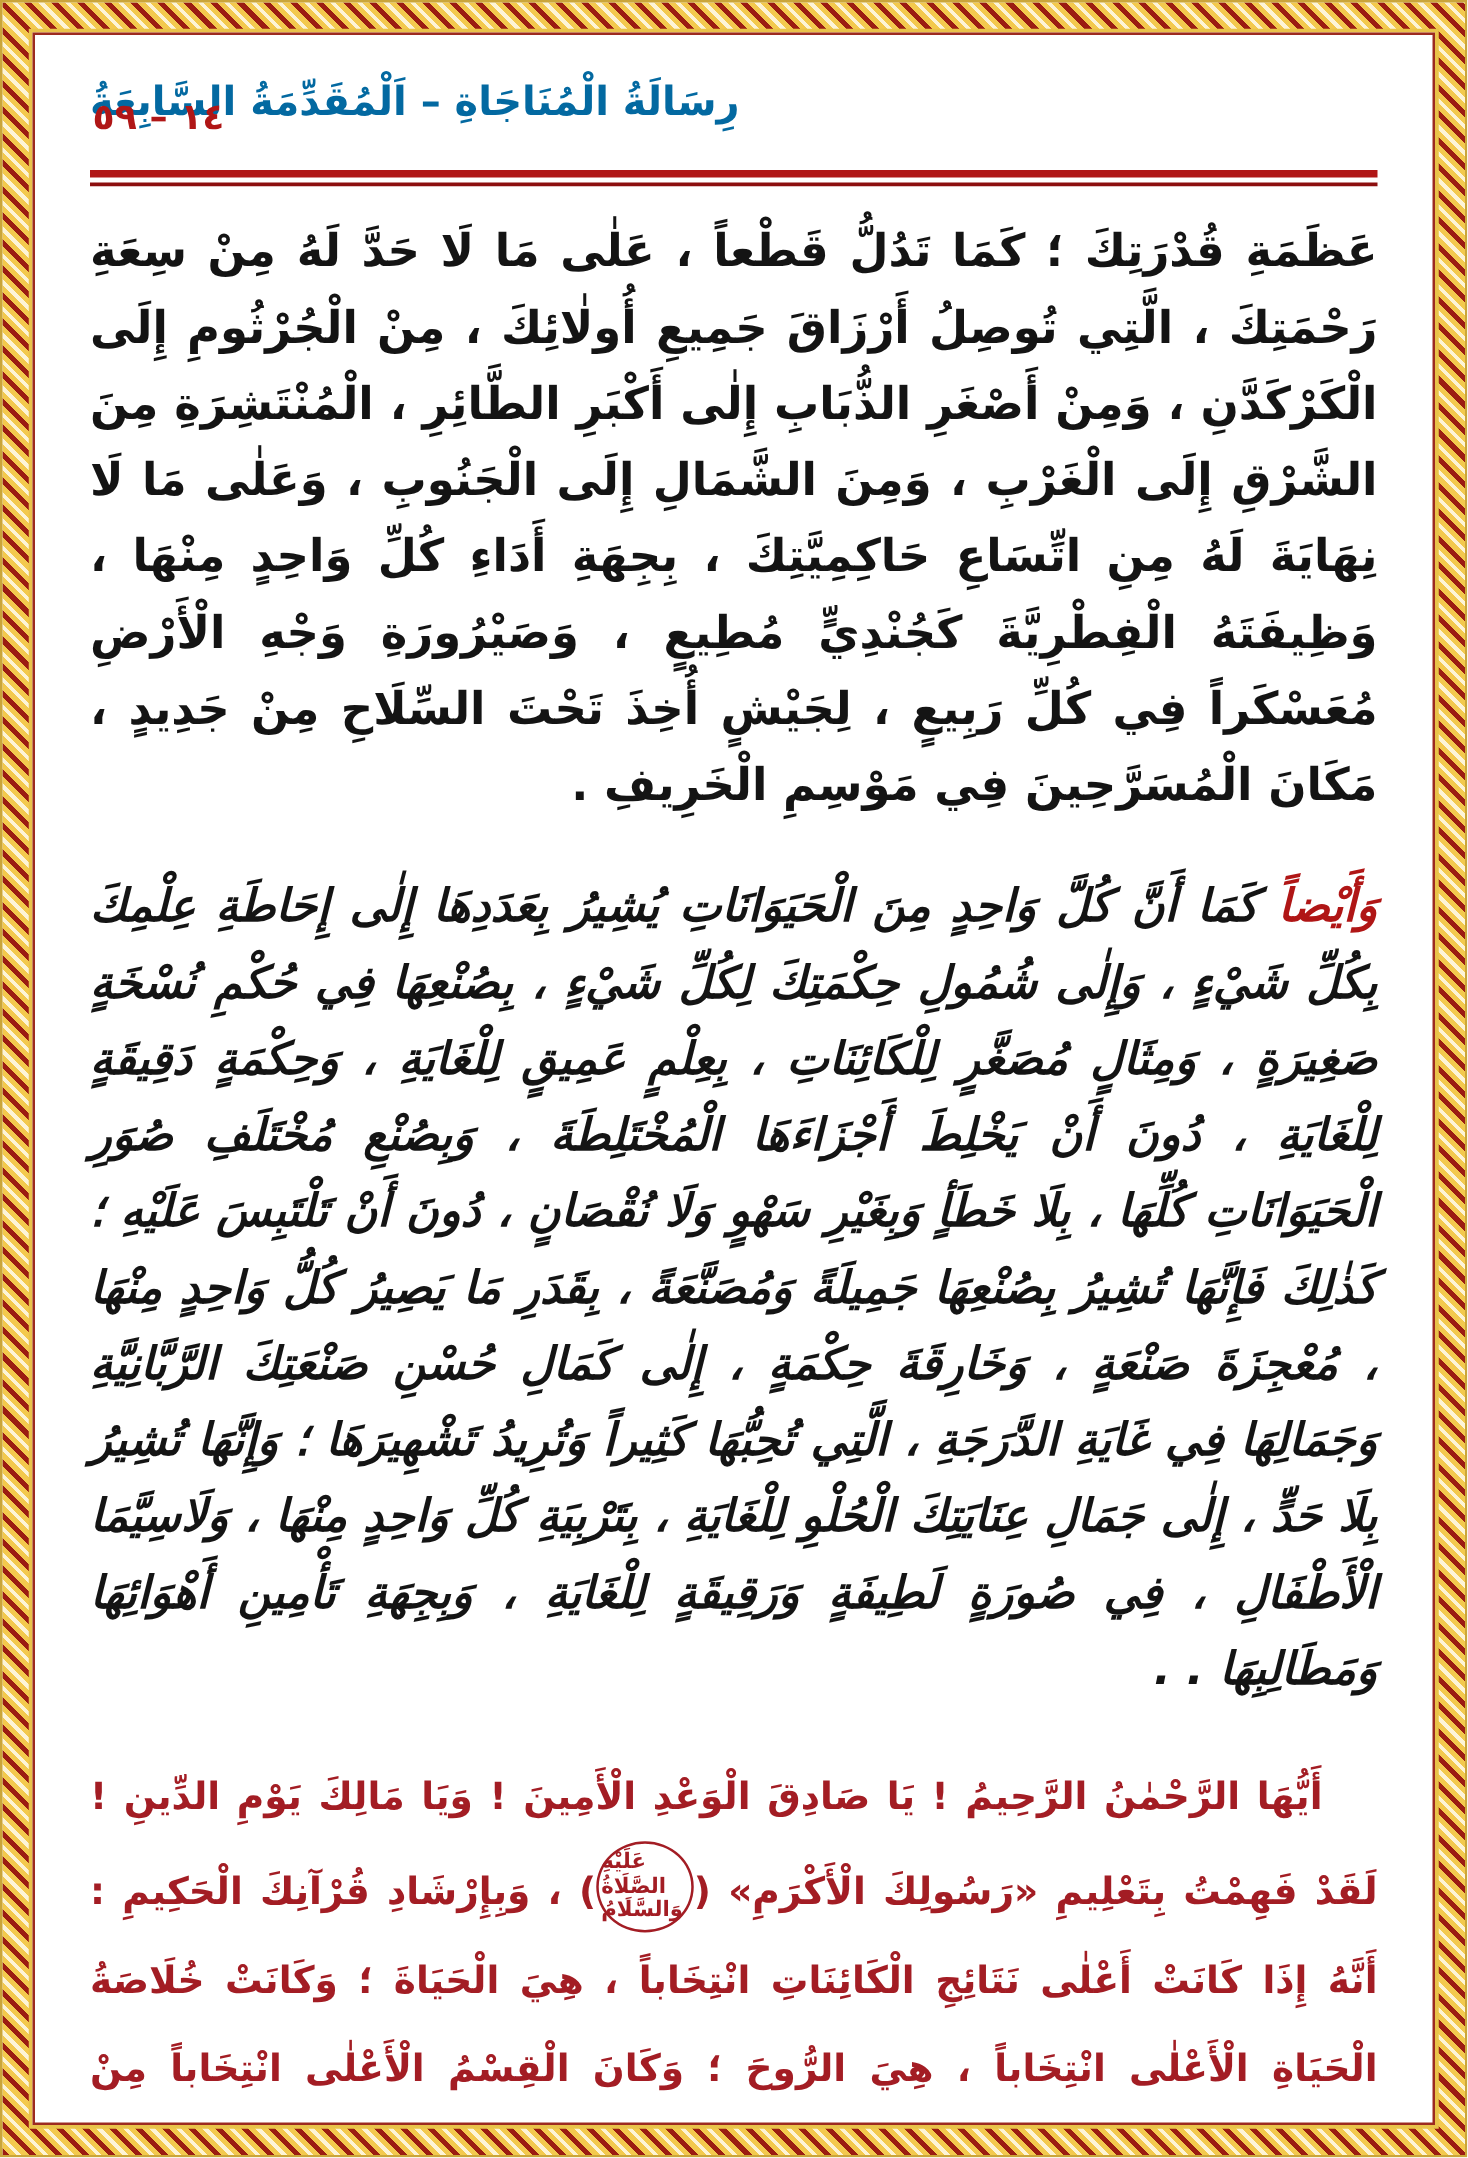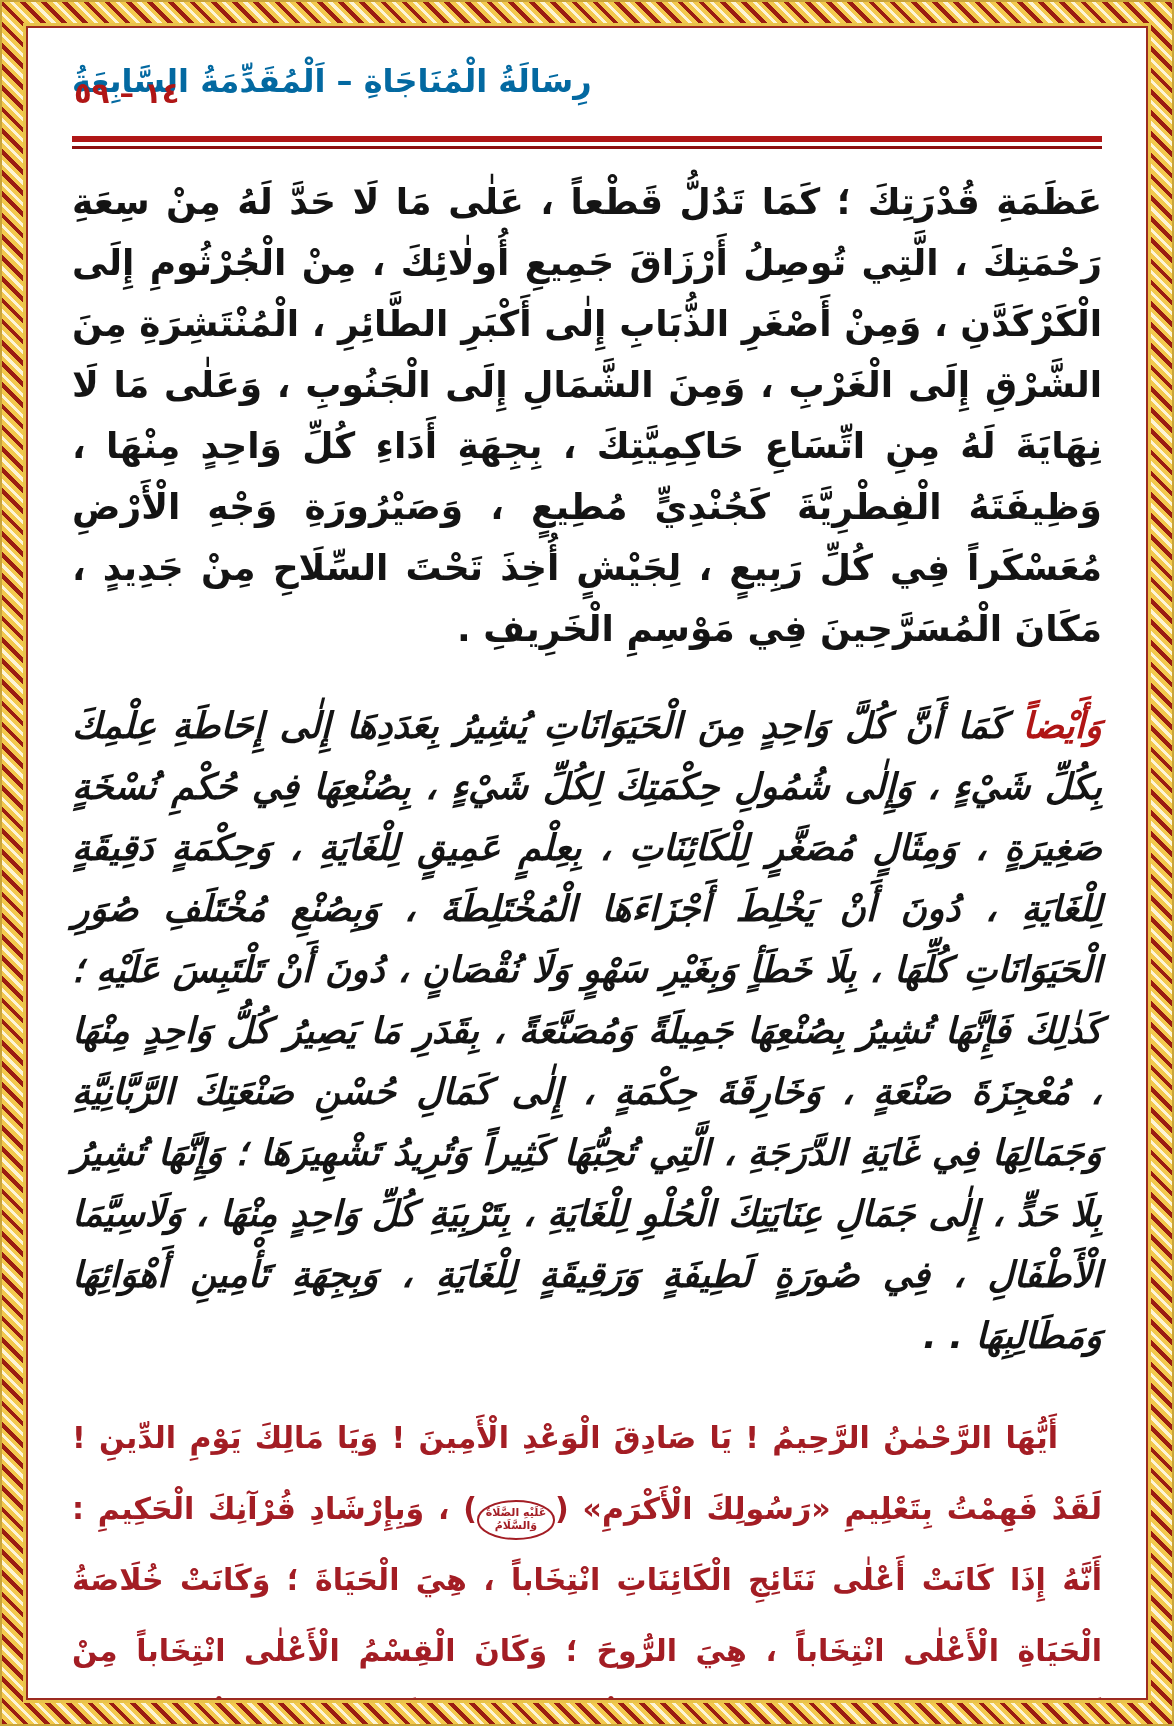--- a/index.html
+++ b/index.html
@@ -66,27 +66,27 @@
     font-size:30px;
     line-height:71px;
     font-weight:bold;
     text-align:justify;
     text-indent:44px;
     direction:rtl;
   }
   .seal{
     display:inline-block;
     width:70px;
-    font-size:11px;
+    font-size:17px;
     line-height:1.15;
     font-weight:bold;
     color:#a31d24;
     border:2px solid #a31d24;
     border-radius:50%;
-    text-align:center;
+    text-align:left;
     vertical-align:-10px;
     padding:5px 2px;
     text-indent:0;
     white-space:normal;
   }
 </style>
 </head>
 <body>
 
 <div class="page">

